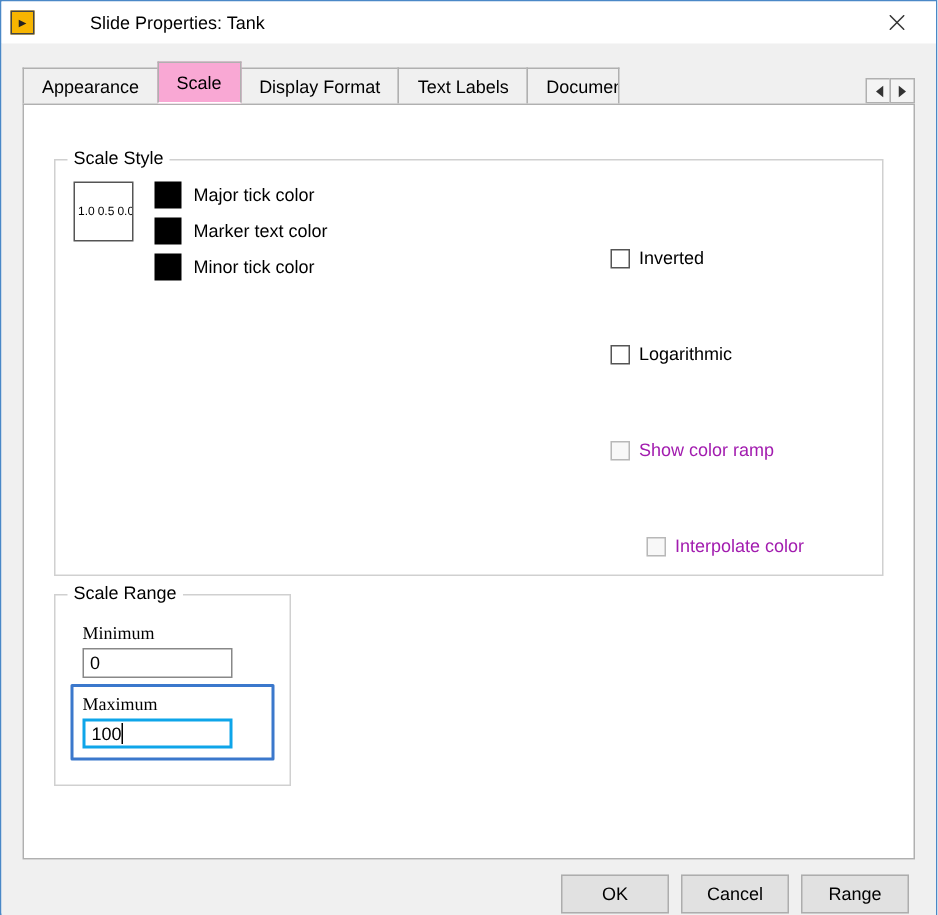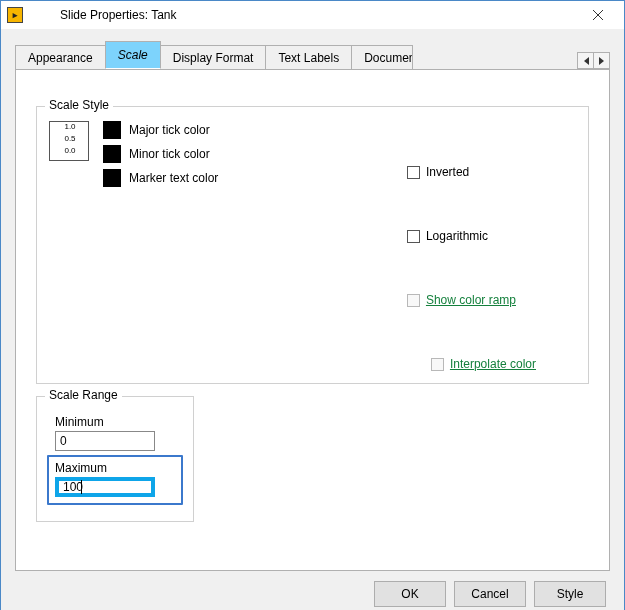--- a/index.html
+++ b/index.html
@@ -72,27 +72,26 @@
     border-bottom: none;
     background: #f0f0f0;
     margin-right: -1px;
     font-size: 12px;
     cursor: pointer;
     position: relative;
     top: 1px;
     white-space: nowrap;
   }
   .tab.active {
-    background: #7dd3fc;
+    background: #f9a8d4;
     border-bottom: 1px solid #fff;
     top: 0;
     padding-top: 6px;
     padding-bottom: 6px;
     z-index: 2;
-    font-style: italic;
   }
   .tab.truncated {
     padding-right: 2px;
     overflow: hidden;
     max-width: 62px;
   }
   .tab-arrows {
     display: flex;
     align-items: center;
     margin-left: auto;
@@ -138,21 +137,20 @@
     width: 40px;
     height: 40px;
     border: 1px solid #555;
     background: #fff;
     position: relative;
     font-size: 8px;
     display: flex;
     align-items: center;
     justify-content: flex-start;
     padding-left: 2px;
-    flex-direction: column;
     gap: 2px;
     overflow: hidden;
   }
   .scale-preview .num { line-height: 10px; }
   .color-rows {
     display: flex;
     flex-direction: column;
     gap: 6px;
   }
   .color-row {
@@ -179,49 +177,50 @@
     gap: 6px;
     margin-top: 44px;
   }
   .checkbox {
     width: 13px;
     height: 13px;
     border: 1px solid #555;
     background: #fff;
   }
   .check-row.disabled .checkbox { border-color: #b8b8b8; background: #f8f8f8; }
-  .check-row.disabled { color: #15803d; text-decoration: underline; }
+  .check-row.disabled { color: #a21caf; }
   .check-row.indent { margin-left: 24px; }
   .scale-range {
     width: 158px;
     padding-bottom: 16px;
   }
   .field-block {
     padding: 4px 6px 6px 6px;
   }
   .field-block.highlight {
     border: 2px solid #3b78cc;
     border-radius: 1px;
     margin: -2px -2px 0 -2px;
   }
   .field-label {
     font-size: 12px;
     margin-bottom: 2px;
+    font-family: Liberation Serif, serif;
   }
   .text-input {
     width: 100px;
     height: 20px;
     border: 1px solid #888;
     background: #fff;
     padding: 1px 4px;
     font-size: 12px;
     font-family: inherit;
   }
   .text-input.active {
-    border: 4px solid #0ea5e9;
+    border: 2px solid #0ea5e9;
   }
   .caret-wrap { position: relative; display: inline-block; }
   .caret {
     position: absolute;
     top: 3px;
     height: 14px;
     width: 1px;
     background: #000;
   }
   .button-bar {
@@ -288,25 +287,25 @@
             <div class="num">0.5</div>
             <div class="num">0.0</div>
           </div>
           <div class="color-rows">
             <div class="color-row">
               <div class="color-swatch"></div>
               <span>Major tick color</span>
             </div>
             <div class="color-row">
               <div class="color-swatch"></div>
-              <span>Minor tick color</span>
+              <span>Marker text color</span>
             </div>
             <div class="color-row">
               <div class="color-swatch"></div>
-              <span>Marker text color</span>
+              <span>Minor tick color</span>
             </div>
           </div>
           <div class="check-col">
             <div class="check-row">
               <div class="checkbox"></div>
               <span>Inverted</span>
             </div>
             <div class="check-row">
               <div class="checkbox"></div>
               <span>Logarithmic</span>
@@ -338,16 +337,16 @@
             <span class="caret" style="left:26px;"></span>
           </span>
         </div>
       </div>
 
     </div>
 
     <div class="button-bar">
       <div class="btn">OK</div>
       <div class="btn">Cancel</div>
-      <div class="btn">Style</div>
+      <div class="btn">Range</div>
     </div>
   </div>
 </div>
 
 </body></html>

